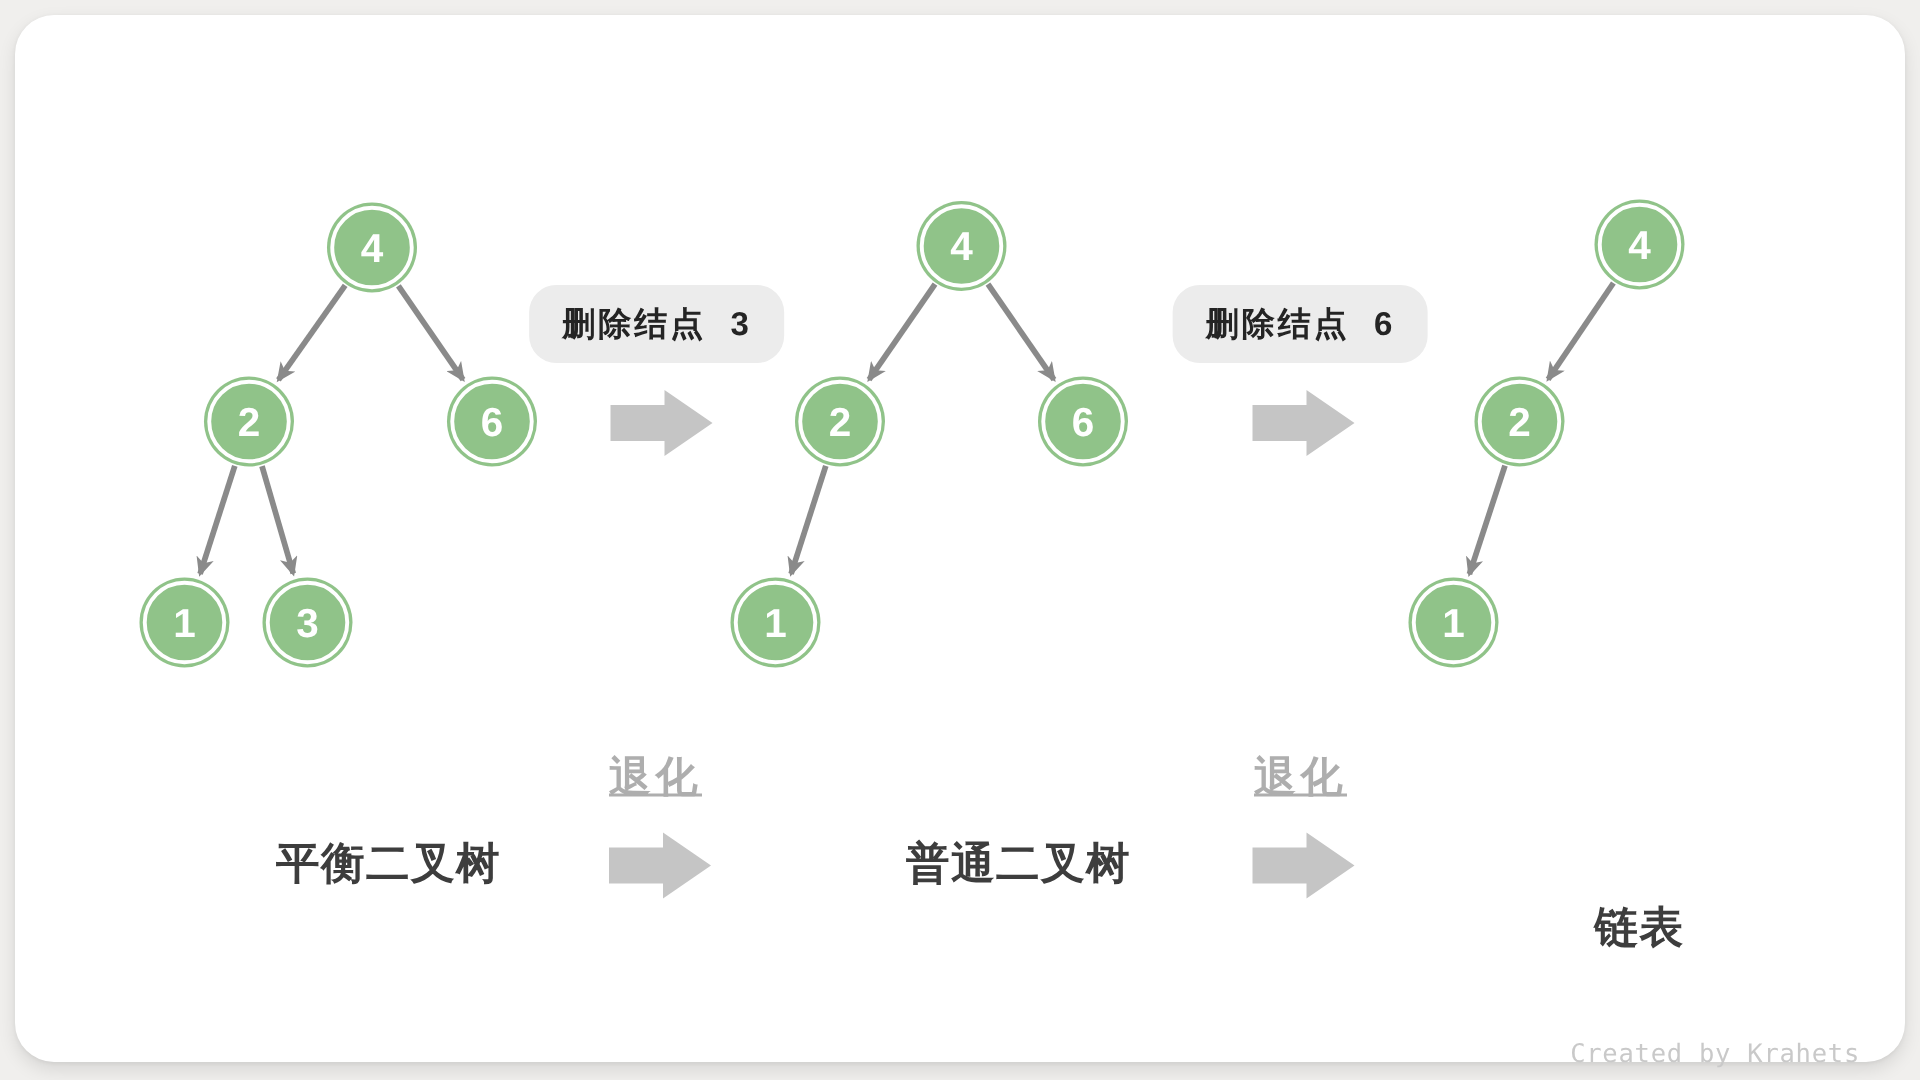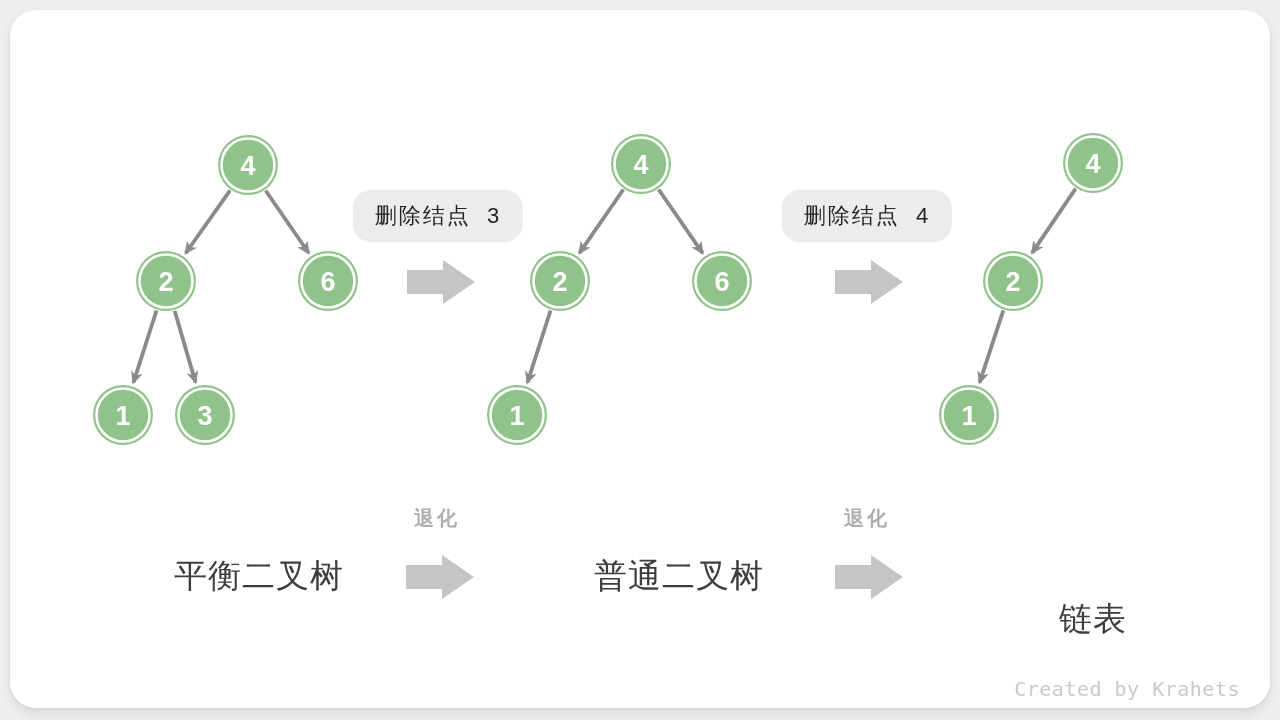--- a/index.html
+++ b/index.html
@@ -33,46 +33,47 @@
   }
   .overlay-label {
     position: absolute;
     transform: translate(-50%, -50%);
     white-space: pre;
     z-index: 3;
   }
   .op-label {
     background: var(--label-box-bg, #ececec);
     color: var(--label-text, #242424);
-    font-weight: normal;
+    font-weight: bold;
     font-size: 22px;
     height: 52px;
     line-height: 52px;
     padding: 0 22px;
     border-radius: 18px;
     letter-spacing: 2px;
   }
   .degrade-label {
     color: var(--degrade-text, #aeaeae);
     font-weight: bold;
-    font-size: 20px;
+    font-size: 28px;
     letter-spacing: 3px;
+    text-decoration: underline;
   }
   .caption {
     color: var(--caption-text, #3d3d3d);
-    font-weight: normal;
-    font-size: 33px;
+    font-weight: bold;
+    font-size: 29px;
     letter-spacing: 1px;
   }
   .watermark {
     position: absolute;
     right: 40px;
-    top: 677px;
+    top: 693px;
     font-family: "DejaVu Sans Mono", "Liberation Mono", monospace;
-    font-size: 20px;
+    font-size: 17px;
     color: var(--watermark, #c9c9c9);
     letter-spacing: 0.5px;
     z-index: 3;
   }
 </style>
 </head>
 <body>
 
 <div class="card"></div>
 
@@ -158,21 +159,21 @@
       </g>
     </g>
     <path d="M 407 270 L 443 270 L 443 260 L 475 282 L 443 304 L 443 294 L 407 294 Z" fill="#c5c5c5"></path>
     <path d="M 835 270 L 871 270 L 871 260 L 903 282 L 871 304 L 871 294 L 835 294 Z" fill="#c5c5c5"></path>
     <path d="M 406 565 L 442 565 L 442 555 L 474 577 L 442 599 L 442 589 L 406 589 Z" fill="#c5c5c5"></path>
     <path d="M 835 565 L 871 565 L 871 555 L 903 577 L 871 599 L 871 589 L 835 589 Z" fill="#c5c5c5"></path>
   </svg>
 
 <div class="overlay-label op-label" style="left:438px; top:216px;">删除结点  3</div>
 
-<div class="overlay-label op-label" style="left:867px; top:216px;">删除结点  4</div>
+<div class="overlay-label op-label" style="left:867px; top:216px;">删除结点  6</div>
 
 <div class="overlay-label degrade-label" style="left:437px; top:518px;">退化</div>
 
 <div class="overlay-label degrade-label" style="left:867px; top:518px;">退化</div>
 
 <div class="overlay-label caption" style="left:259px; top:576px;">平衡二叉树</div>
 
 <div class="overlay-label caption" style="left:655px; top:576px;margin-left:24px;">普通二叉树</div>
 
 <div class="overlay-label caption" style="left:1093px; top:576px;margin-top:43px;">链表</div>

